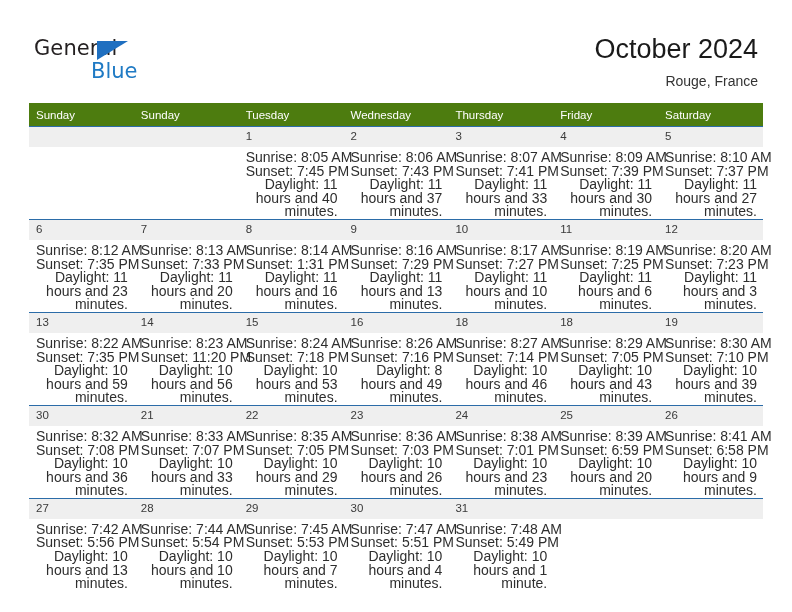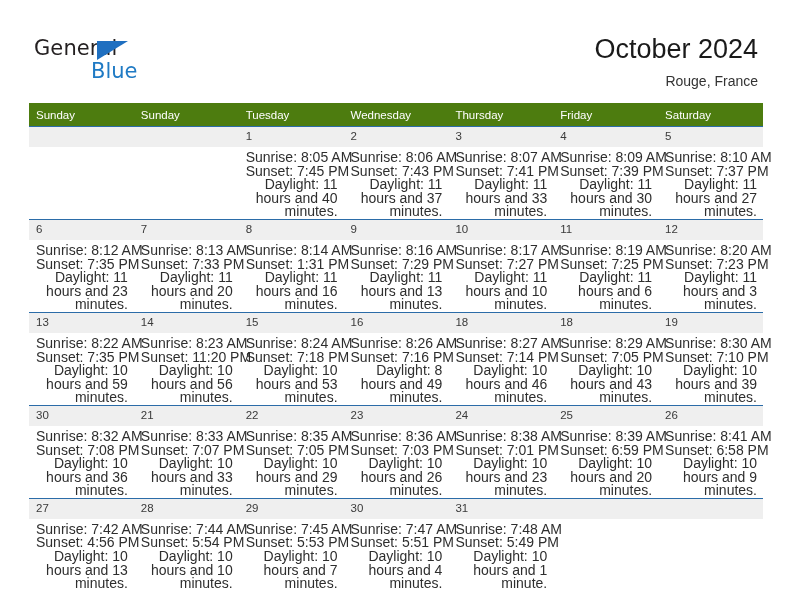--- a/index.html
+++ b/index.html
@@ -402,21 +402,21 @@
               <div>Sunset: 6:58 PM</div>
               <div class="wrap">Daylight: 10 hours and 9 minutes.</div>
             </div>
           </td>
         </tr>
         <tr class="week">
           <td>
             <span class="daynum">27</span>
             <div class="detail">
               <div>Sunrise: 7:42 AM</div>
-              <div>Sunset: 4:56 PM</div>
+              <div>Sunset: 5:56 PM</div>
               <div class="wrap">Daylight: 10 hours and 13 minutes.</div>
             </div>
           </td>
           <td>
             <span class="daynum">28</span>
             <div class="detail">
               <div>Sunrise: 7:44 AM</div>
               <div>Sunset: 5:54 PM</div>
               <div class="wrap">Daylight: 10 hours and 10 minutes.</div>
             </div>

